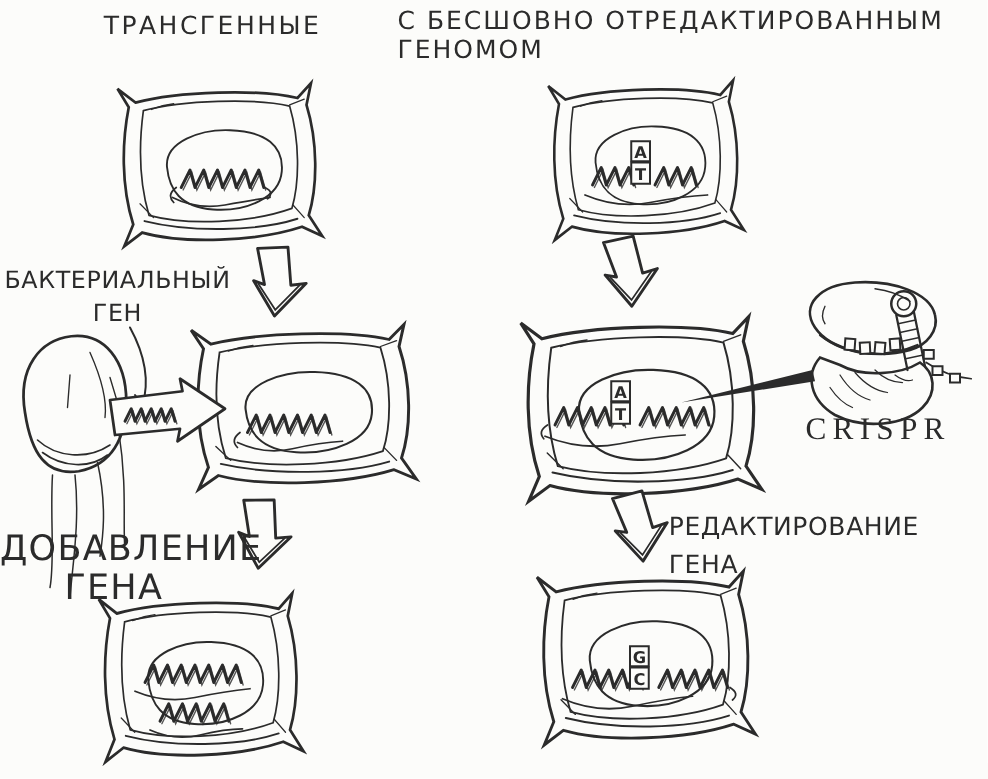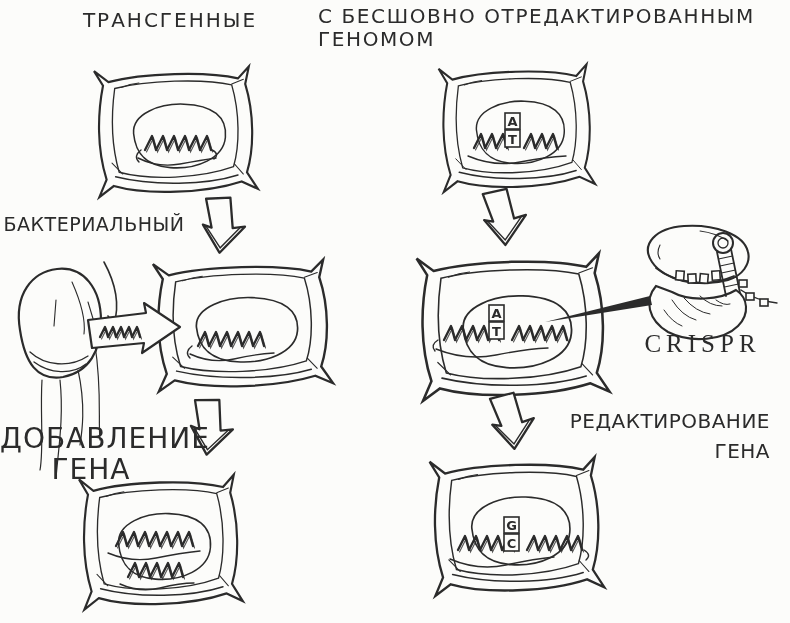--- a/index.html
+++ b/index.html
@@ -9,21 +9,21 @@
     font-family:"DejaVu Sans", sans-serif;
     color:var(--ink,#2b2b2b);
     overflow:hidden;
   }
   .art { position:absolute; left:0; top:0; }
   .lbl { position:absolute; color:var(--ink,#2b2b2b); white-space:nowrap; }
   .t-left   { left:40px;  top:8px;   width:260px; text-align:center; font-size:20px; letter-spacing:2px; }
   .t-right  { left:318px; top:5px;   font-size:20px; letter-spacing:1.6px; line-height:23px; }
   .bact     { left:0px;   top:211px; width:188px; text-align:center; font-size:19px; letter-spacing:0.5px; line-height:27px; }
   .add      { left:0px;   top:423px; width:182px; text-align:center; font-size:28px; letter-spacing:1px; line-height:31px; }
-  .edit     { left:535px; top:406px; width:235px; text-align:right; font-size:20px; letter-spacing:0.5px; line-height:30px; }
+  .edit     { left:535px; top:406px; width:235px; text-align:left; font-size:20px; letter-spacing:0.5px; line-height:30px; }
   .crispr   { left:620px; top:330px; width:165px; text-align:center; font-size:25px; letter-spacing:5px;font-family:Liberation Serif, serif; }
   .zz  { fill:none; stroke:var(--ink,#2b2b2b); stroke-width:2.3; stroke-linejoin:round; }
   .zze { fill:none; stroke:var(--ink,#2b2b2b); stroke-width:1.1; opacity:.8; }
   .wav { fill:none; stroke:var(--ink,#2b2b2b); stroke-width:1.4; }
   .bp-rect { fill:var(--paper,#fcfcfa); stroke:var(--ink,#2b2b2b); stroke-width:1.6; }
   .bp-txt  { font-family:"DejaVu Sans",sans-serif; font-size:13px; font-weight:bold; fill:var(--ink,#2b2b2b); stroke:none; text-anchor:middle; }
 </style>
 </head>
 <body>
 
@@ -177,20 +177,21 @@
 
   <div class="lbl t-right">
     <div>С БЕСШОВНО ОТРЕДАКТИРОВАННЫМ</div>
     <div>ГЕНОМОМ</div>
   </div>
 
   <div class="lbl t-left">ТРАНСГЕННЫЕ</div>
 
   <div class="lbl bact">
     <div>БАКТЕРИАЛЬНЫЙ</div>
+    <div>ГЕН</div>
   </div>
 
   <div class="lbl add">
     <div>ДОБАВЛЕНИЕ</div>
     <div>ГЕНА</div>
   </div>
 
   <div class="lbl edit">
     <div>РЕДАКТИРОВАНИЕ</div>
     <div>ГЕНА</div>

